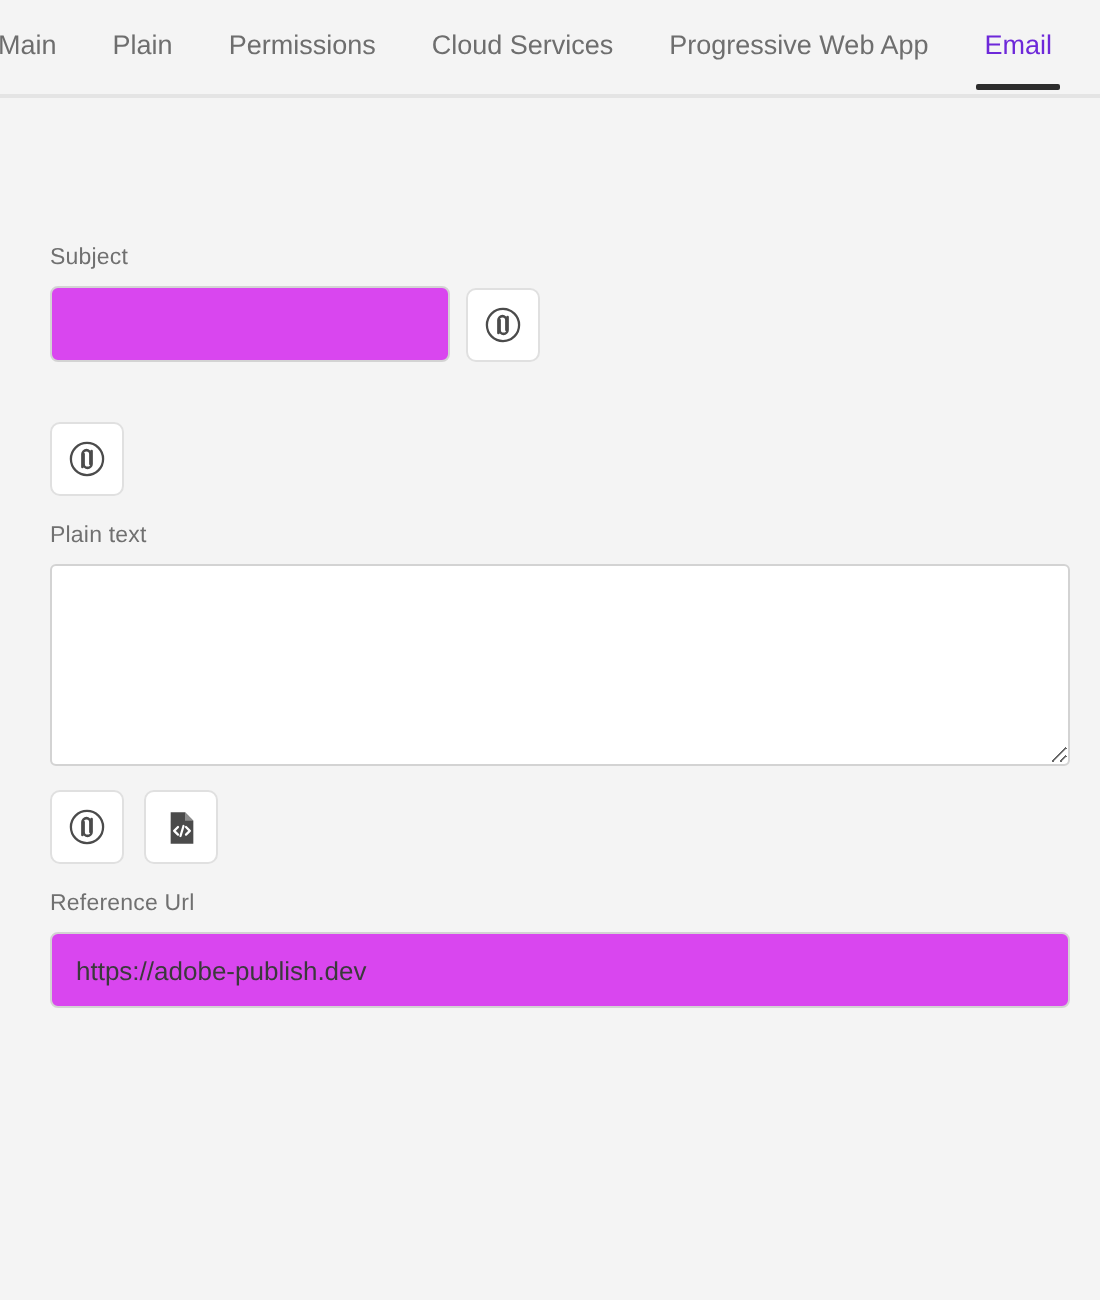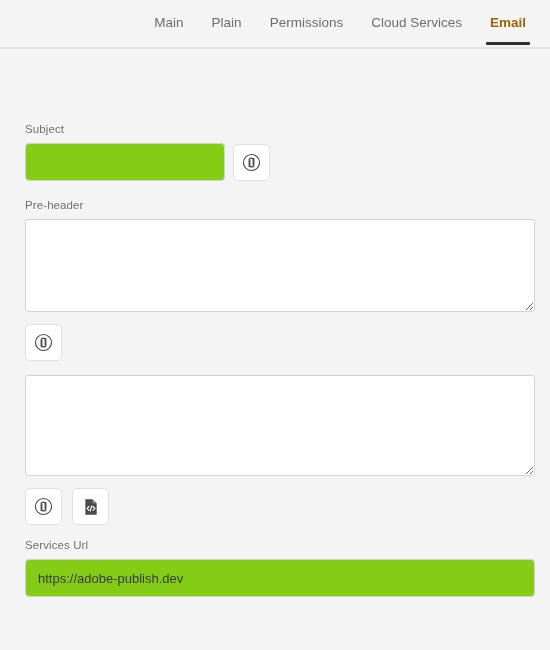--- a/index.html
+++ b/index.html
@@ -42,22 +42,22 @@
     font-size: 13.5px;
     line-height: 1;
     color: #6e6e6e;
     white-space: nowrap;
     cursor: pointer;
     background: transparent;
     border: none;
     font-family: "Liberation Sans", sans-serif;
   }
   .tab.active {
-    color: #a16207;
-    font-weight: 700;
+    color: #6d28d9;
+    font-weight: 400;
   }
   .tab.active::after {
     content: "";
     position: absolute;
     left: 10px;
     right: 10px;
     bottom: 0;
     height: 3px;
     background: #2c2c2c;
     border-radius: 1px;
@@ -78,21 +78,21 @@
     margin: 0 0 8px 0;
     letter-spacing: 0.1px;
   }
 
   .text-input {
     box-sizing: border-box;
     width: 200px;
     height: 38px;
     border: 1px solid #d3d3d3;
     border-radius: 4px;
-    background: #84cc16;
+    background: #d946ef;
     padding: 0 12px;
     font-size: 13px;
     color: #3a3a3a;
     font-family: "Liberation Sans", sans-serif;
     outline: none;
   }
   .text-input.wide {
     width: 510px;
   }
   .text-input::placeholder { color: #b7b7b7; }
@@ -148,20 +148,21 @@
   .sp-74 { height: 74px; }
 </style>
 </head>
 <body>
 
 <div class="tabbar">
   <button class="tab">Main</button>
   <button class="tab">Plain</button>
   <button class="tab">Permissions</button>
   <button class="tab">Cloud Services</button>
+  <button class="tab">Progressive Web App</button>
   <button class="tab active">Email</button>
 </div>
 
 <div class="form">
 
   <div class="sp-74"></div>
 
   <div class="field">
     <div class="label">Subject</div>
   </div>
@@ -173,42 +174,39 @@
           <circle cx="12" cy="12" r="9.2" stroke="#4b4b4b" stroke-width="1.3"></circle>
           <path d="M9.4 16.6V9.2c0-1.25 1.02-2.25 2.28-2.25s2.28 1 2.28 2.25v5.6" stroke="#4b4b4b" stroke-width="1.5" stroke-linecap="round"></path>
           <path d="M14.6 7.4v7.4c0 1.25-1.02 2.25-2.28 2.25s-2.28-1-2.28-2.25V9.2" stroke="#4b4b4b" stroke-width="1.5" stroke-linecap="round"></path>
         </svg>
       </span>
     </button>
   </div>
 
   <div class="sp-18"></div>
 
-  <div class="field">
-    <div class="label">Pre-header</div>
-    <textarea class="textarea ta-preheader" style=""></textarea>
-  </div>
 
   <div class="sp-12"></div>
 
   <div class="btn-row">
     <button class="icon-btn">
       <span>
         <svg width="21" height="21" viewBox="0 0 24 24" fill="none">
           <circle cx="12" cy="12" r="9.2" stroke="#4b4b4b" stroke-width="1.3"></circle>
           <path d="M9.4 16.6V9.2c0-1.25 1.02-2.25 2.28-2.25s2.28 1 2.28 2.25v5.6" stroke="#4b4b4b" stroke-width="1.5" stroke-linecap="round"></path>
           <path d="M14.6 7.4v7.4c0 1.25-1.02 2.25-2.28 2.25s-2.28-1-2.28-2.25V9.2" stroke="#4b4b4b" stroke-width="1.5" stroke-linecap="round"></path>
         </svg>
       </span>
     </button>
   </div>
 
   <div class="sp-14"></div>
 
   <div class="field">
+    <div class="label">Plain text</div>
     <textarea class="textarea ta-plain" style=""></textarea>
   </div>
 
   <div class="sp-12"></div>
 
   <div class="btn-row">
     <button class="icon-btn">
       <span>
         <svg width="21" height="21" viewBox="0 0 24 24" fill="none">
           <circle cx="12" cy="12" r="9.2" stroke="#4b4b4b" stroke-width="1.3"></circle>
@@ -224,17 +222,17 @@
           <path d="M13.8 2.6v5.0h5.0z" fill="#8e8e8e"></path>
           <path d="M9.6 11.4 7.3 13.7l2.3 2.3M14.4 11.4l2.3 2.3-2.3 2.3M12.9 10.8l-1.8 6" stroke="#ffffff" stroke-width="1.35" fill="none" stroke-linecap="round" stroke-linejoin="round"></path>
         </svg>
       </span>
     </button>
   </div>
 
   <div class="sp-14"></div>
 
   <div class="field">
-    <div class="label">Services Url</div>
+    <div class="label">Reference Url</div>
     <input class="text-input wide" type="text" value="https://adobe-publish.dev" style="">
   </div>
 
 </div>
 
 </body></html>

